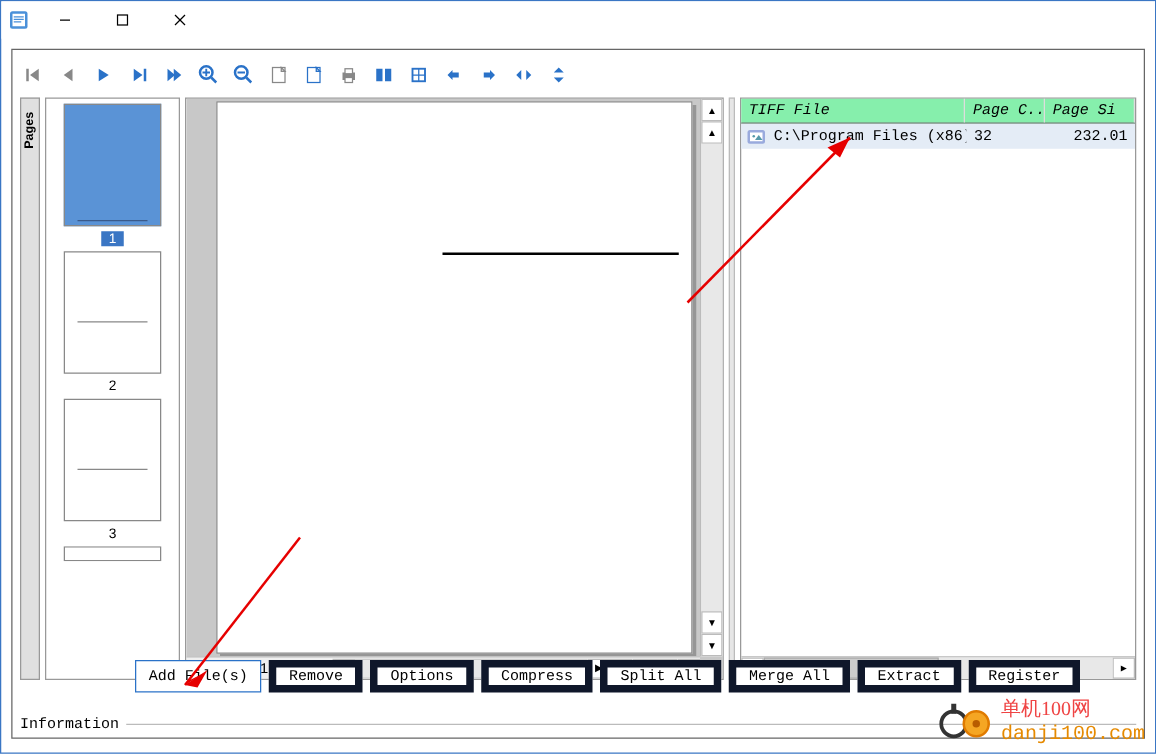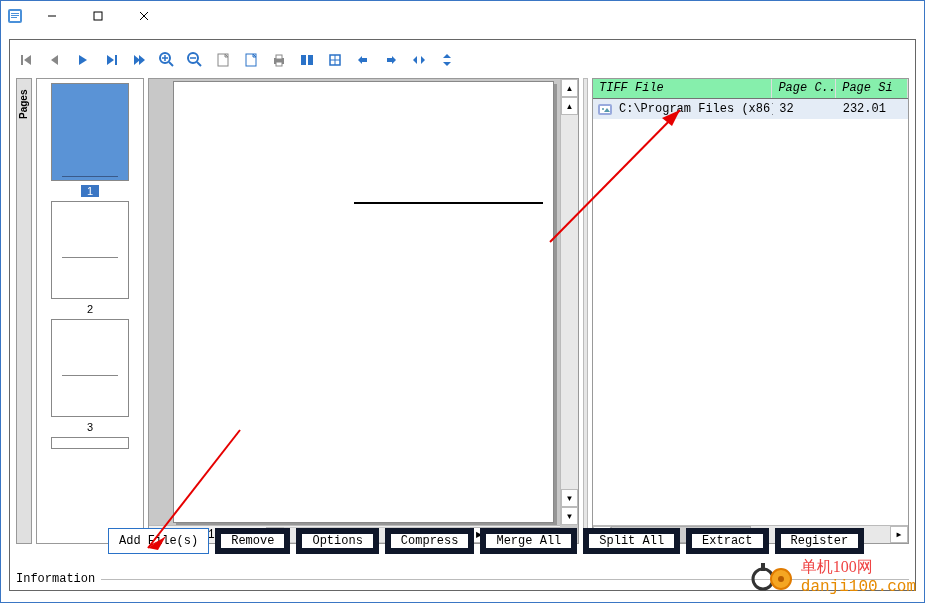--- a/index.html
+++ b/index.html
@@ -59,21 +59,21 @@
   .filelist { width:317px; border:1px solid #999; background:#fff; display:flex; flex-direction:column; font-family:"Courier New",monospace; font-size:12px; }
   .filelist .header { display:flex; height:20px; background:#86efac; border-bottom:1px solid #737373;font-style:italic; }
   .filelist .header .col { padding:2px 6px; border-right:1px solid #ddd; white-space:nowrap; overflow:hidden; }
   .filelist .rows { flex:1; position:relative; }
   .filelist .row { display:flex; height:20px; align-items:center; }
   .filelist .row.selected { background:#e4ecf6; }
   .filelist .row .cell { padding:0 6px; white-space:nowrap; overflow:hidden; }
   .filelist .row .file-icon { width:16px; height:14px; margin-left:4px; flex-shrink:0; }
   .col-file { width:180px; }
   .col-page { width:64px; }
-  .col-size { width:72px; text-align:left; }
+  .col-size { width:72px; text-align:right; }
   .filelist .hscroll { height:18px; background:#f0f0f0; border-top:1px solid #bbb; display:flex; }
   .filelist .hscroll .btn { width:18px; border:1px solid #bbb; background:#fff; display:flex; align-items:center; justify-content:center; font-size:8px; }
   .filelist .hscroll .track { flex:1; background:#e8e8e8; position:relative; }
   .filelist .hscroll .thumb { position:absolute; left:0; top:0; bottom:0; width:140px; background:#ccc; border:1px solid #aaa; }
 
   
   .btn-row { position:absolute; left:98px; bottom:36px; right:10px; display:flex; gap:6px; }
   .btn-row .btn { height:26px; min-width:70px; padding:0 10px; background:#fff; border:6px solid #0f172a; font-family:"Courier New",monospace; font-size:12px; display:flex; align-items:center; justify-content:center; }
   .btn-row .btn.primary { border:1.5px solid #2a72c8; }
 
@@ -326,22 +326,22 @@
         <div class="btn">▶</div>
       </div>
     </div>
   </div>
 
   <div class="btn-row">
     <div class="btn primary">Add File(s)</div>
     <div class="btn">Remove</div>
     <div class="btn">Options</div>
     <div class="btn">Compress</div>
+    <div class="btn">Split All</div>
     <div class="btn">Merge All</div>
-    <div class="btn">Split All</div>
     <div class="btn">Extract</div>
     <div class="btn">Register</div>
   </div>
 
   <div class="info-bar">
     <span>Information</span>
     <div class="line"></div>
   </div>
 
   <svg class="annot" style="left:120px; top:380px;" width="120" height="140">

